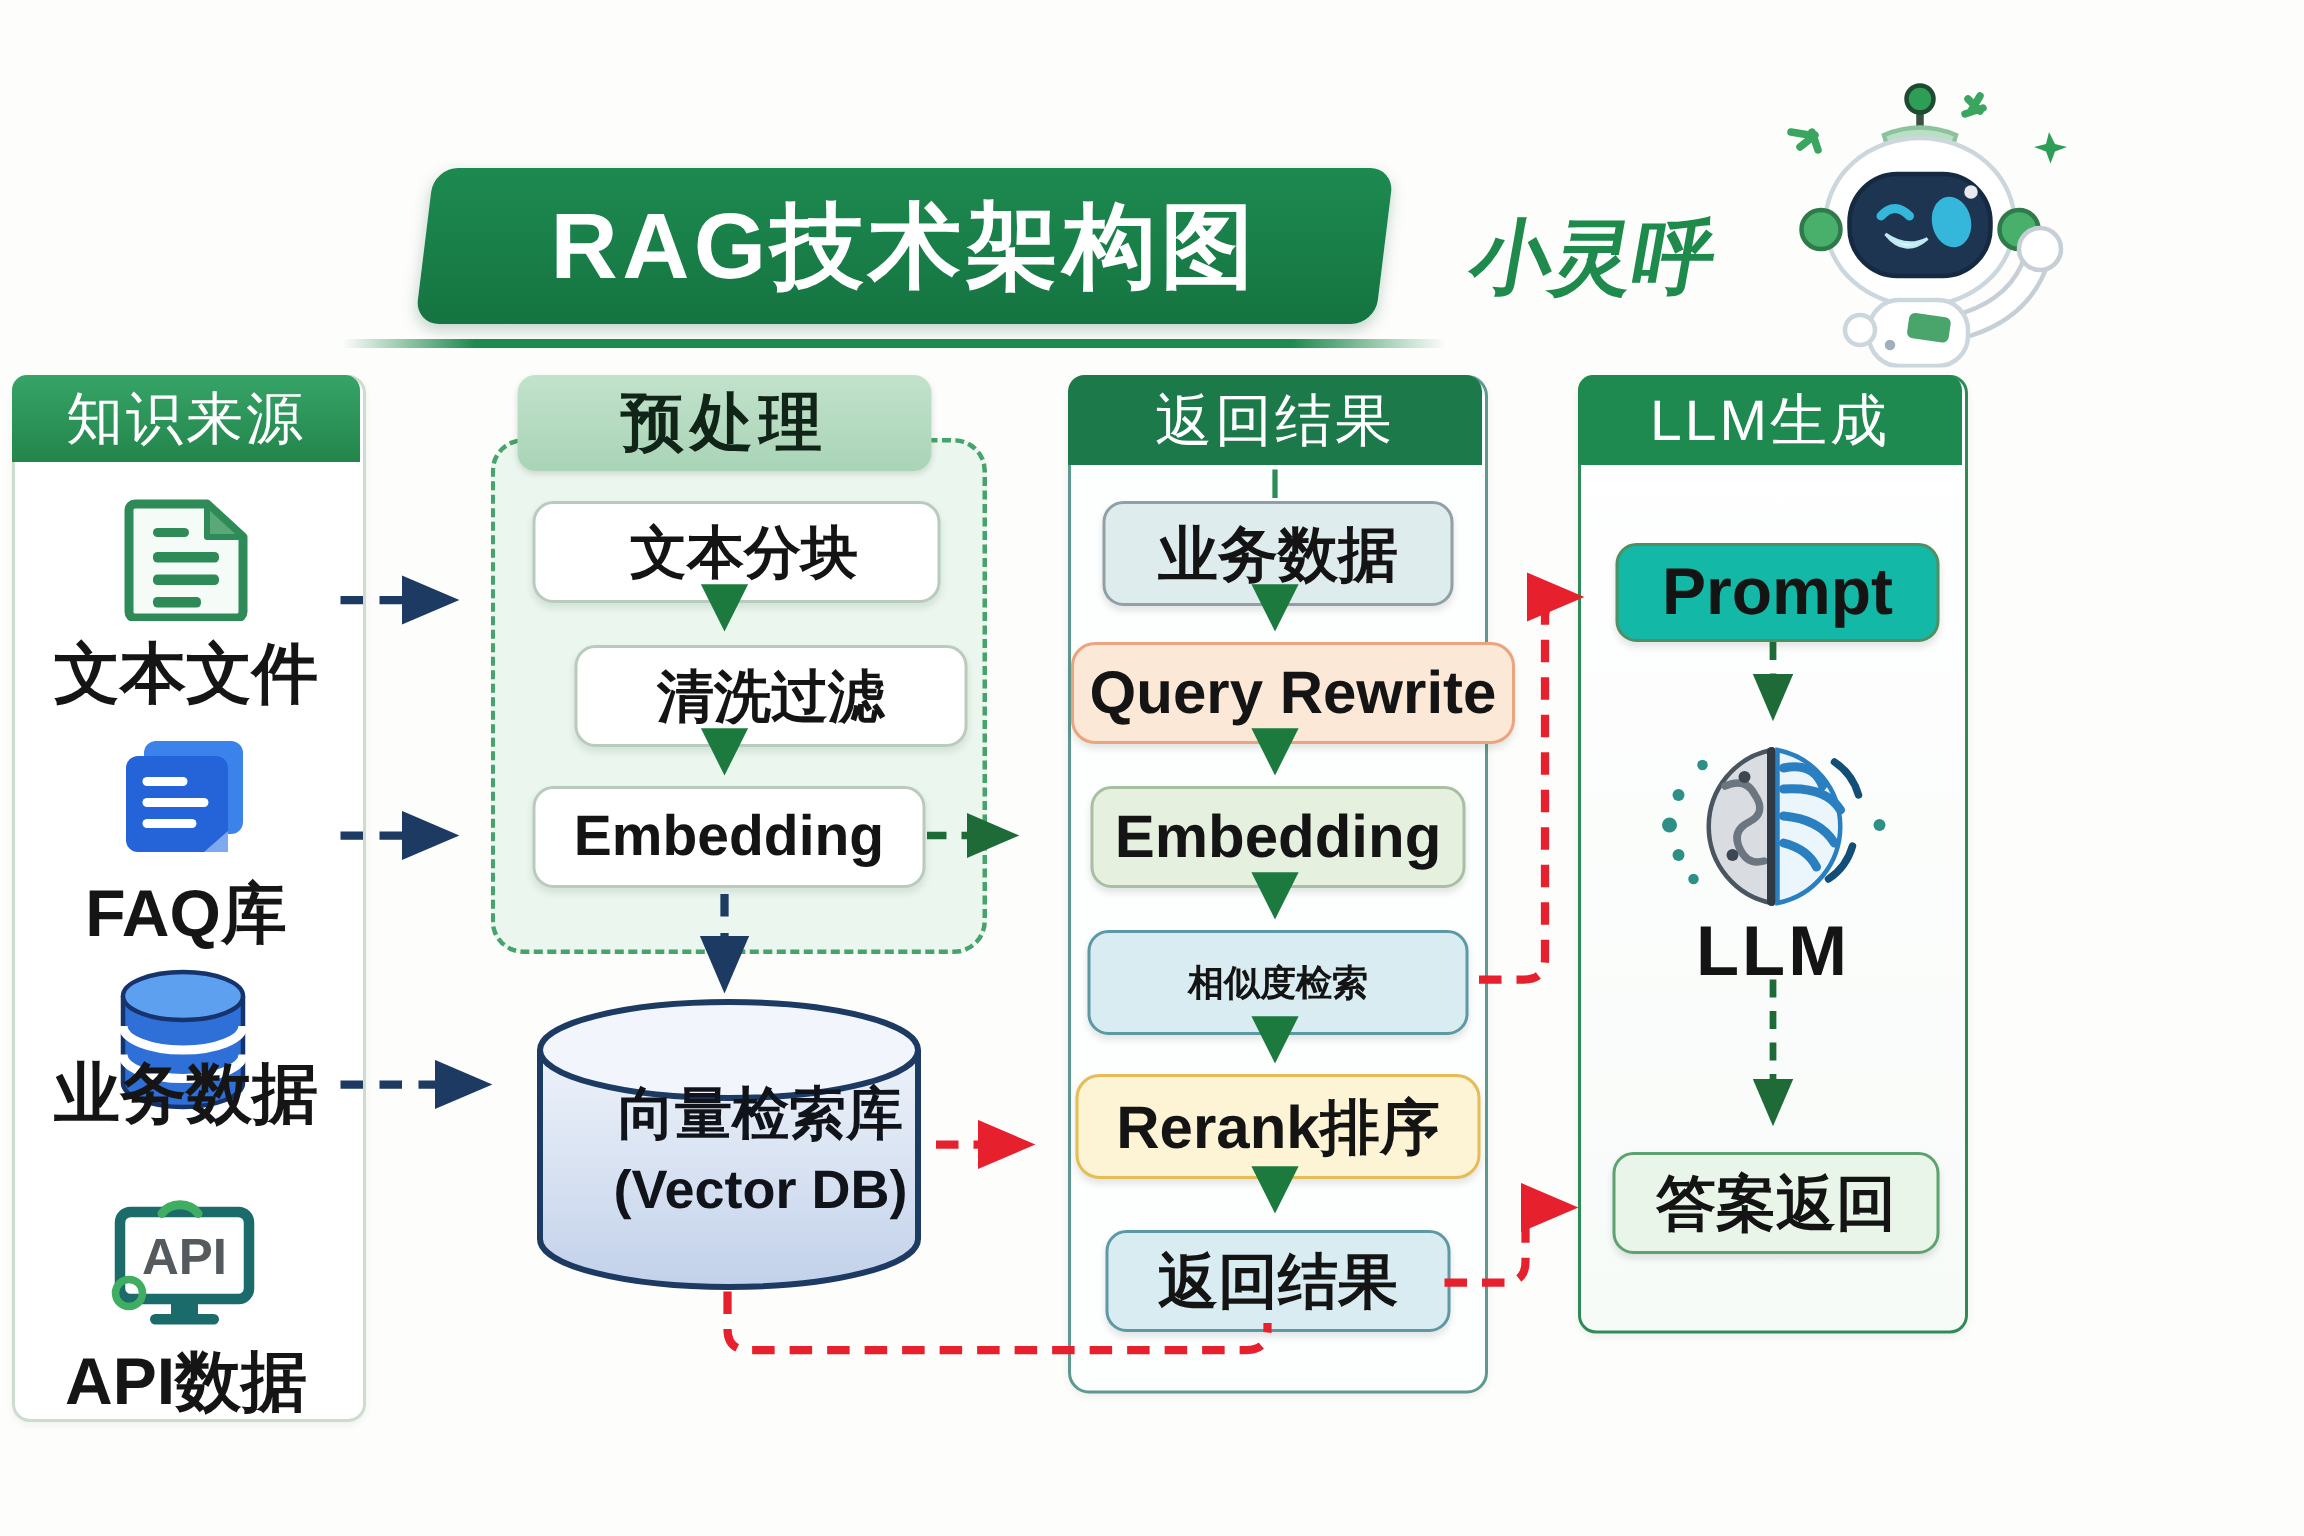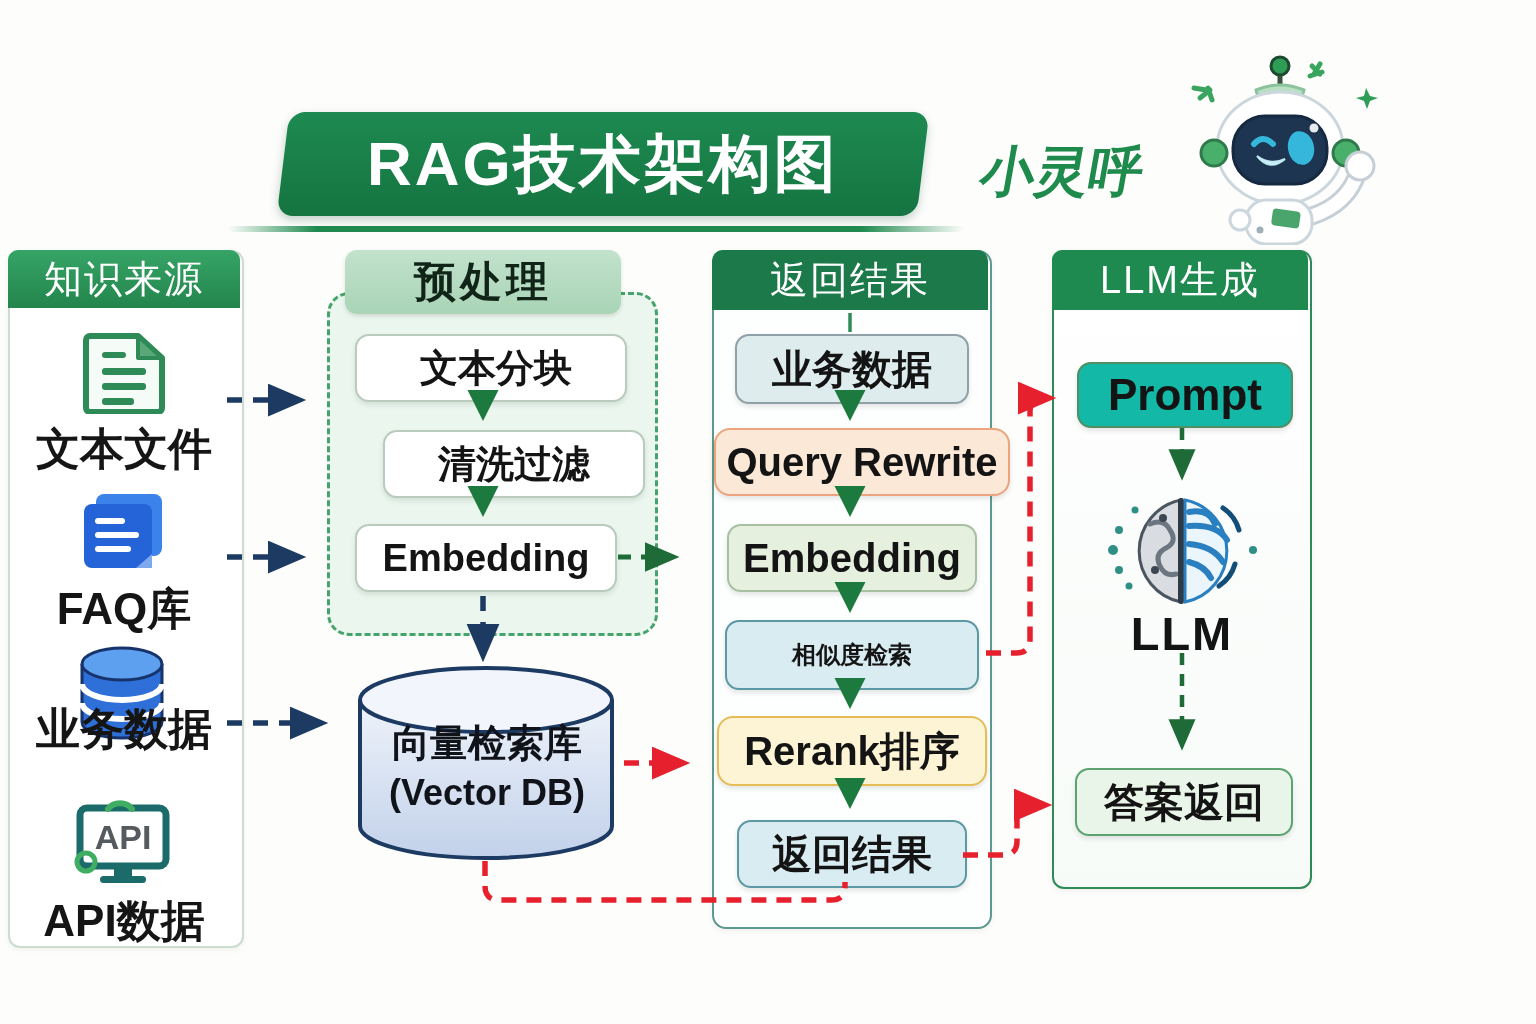--- a/index.html
+++ b/index.html
@@ -66,21 +66,21 @@
   }
   .pre-box{
     left:355px;width:258px;height:64px;
     background:#ffffff;border:2px solid #b9cbbd;border-radius:14px;
     box-shadow:0 3px 5px rgba(40,80,55,.12);
     display:flex;align-items:center;justify-content:center;
     font-size:38px;font-weight:700;color:#141414;
   }
   
   .vdb-text{
-    left:372px;top:718px;width:230px;text-align:center;color:#10131a;
+    left:392px;top:718px;width:230px;text-align:center;color:#10131a;
     font-weight:700;font-size:38px;line-height:50px;
   }
   .vdb-sub{font-size:36px;font-weight:600;}
   
   .ret-container{
     left:712px;top:250px;width:276px;height:675px;
     background:#fdfefe;border:2.5px solid #5d998f;border-radius:14px;
     box-shadow:0 2px 6px rgba(0,0,0,.06);
   }
   .ret-header{

